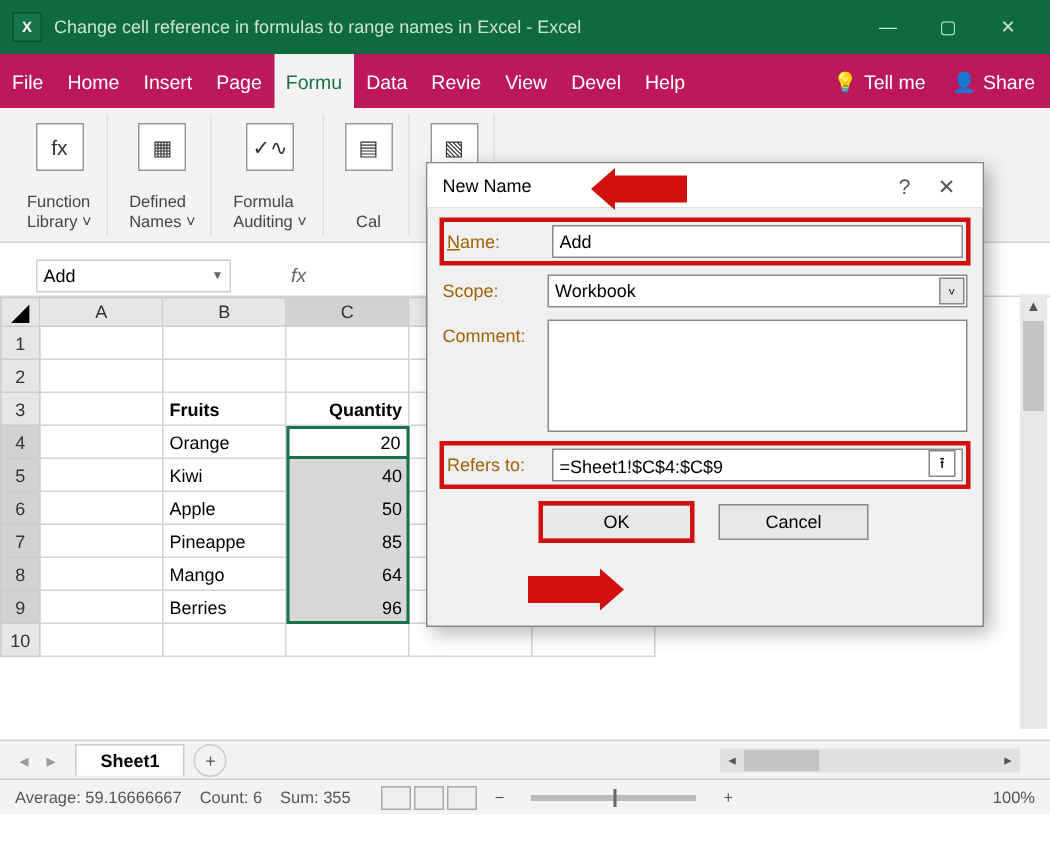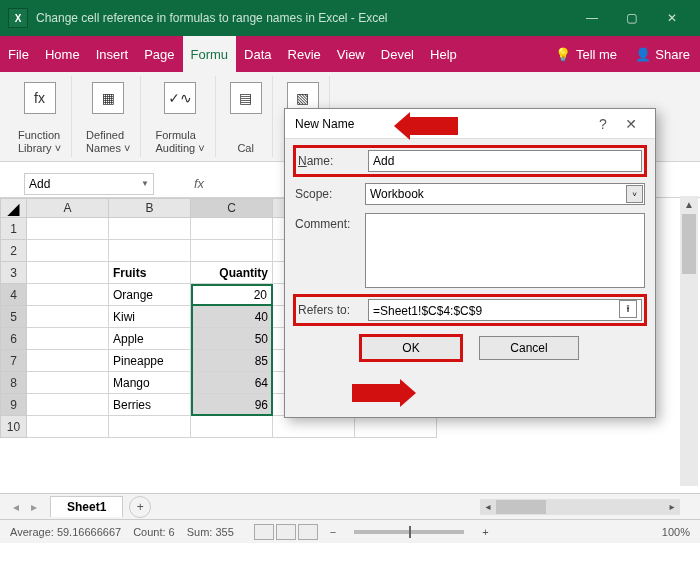--- a/index.html
+++ b/index.html
@@ -56,21 +56,21 @@
 .statusbar .viewbtn { width: 20px; height: 16px; border: 1px solid #aaa; background: #eee; cursor:pointer; }
 .statusbar .zoomslider { width: 110px; height: 4px; background: #bbb; position: relative; margin: 0 6px; }
 .statusbar .zoomslider::after { content: ''; position: absolute; left: 50%; top: -4px; width: 2px; height: 12px; background: #666; }
 
 .dialog { position: absolute; left: 284px; top: 108px; width: 372px; height: 310px; background: #f0f0f0; border: 1px solid #888; box-shadow: 4px 4px 12px rgba(0,0,0,.3); z-index: 10; }
 .dlg-title { height: 30px; display: flex; align-items: center; padding: 0 10px; font-size: 12px; background: #fff; border-bottom: 1px solid #ddd; }
 .dlg-title .spacer { flex: 1; }
 .dlg-title .help, .dlg-title .close { width: 28px; text-align: center; color: #555; cursor:pointer; font-size: 14px; }
 .dlg-body { padding: 8px 10px; }
 .dlg-row { display: flex; margin-bottom: 8px; align-items: flex-start; }
-.dlg-label { width: 70px; font-size: 12px; color: #404040; padding-top: 4px; }
+.dlg-label { width: 70px; font-size: 12px; color: #a16207; padding-top: 4px; }
 .dlg-input { flex: 1; height: 22px; border: 1px solid #888; background: #fff; font-size: 12px; padding: 2px 4px; }
 .dlg-select { flex: 1; height: 22px; border: 1px solid #888; background: #fff; font-size: 12px; padding: 0 4px; display: flex; align-items: center; }
 .dlg-select .dd { margin-left: auto; width: 17px; height: 18px; border: 1px solid #888; background: #e8e8e8; display: flex; align-items: center; justify-content: center; font-size: 8px; margin-right: -3px; }
 .dlg-textarea { flex: 1; height: 75px; border: 1px solid #888; background: #fff; overflow-y: scroll; }
 .dlg-refers { flex: 1; height: 22px; border: 1px solid #888; background: #fff; font-size: 12px; padding: 2px 4px; display: flex; align-items: flex-end; }
 .dlg-refers .collapse { margin-left: auto; width: 18px; height: 18px; border: 1px solid #888; display: flex; align-items: center; justify-content: center; font-size: 10px; cursor:pointer; }
 .dlg-buttons { display: flex; justify-content: center; gap: 18px; margin-top: 12px; }
 .dlg-btn { width: 100px; height: 24px; border: 1px solid #888; background: #e8e8e8; font-size: 12px; cursor: pointer; }
 
 .red-box { outline: 3px solid #d31010; outline-offset: -1px; }

